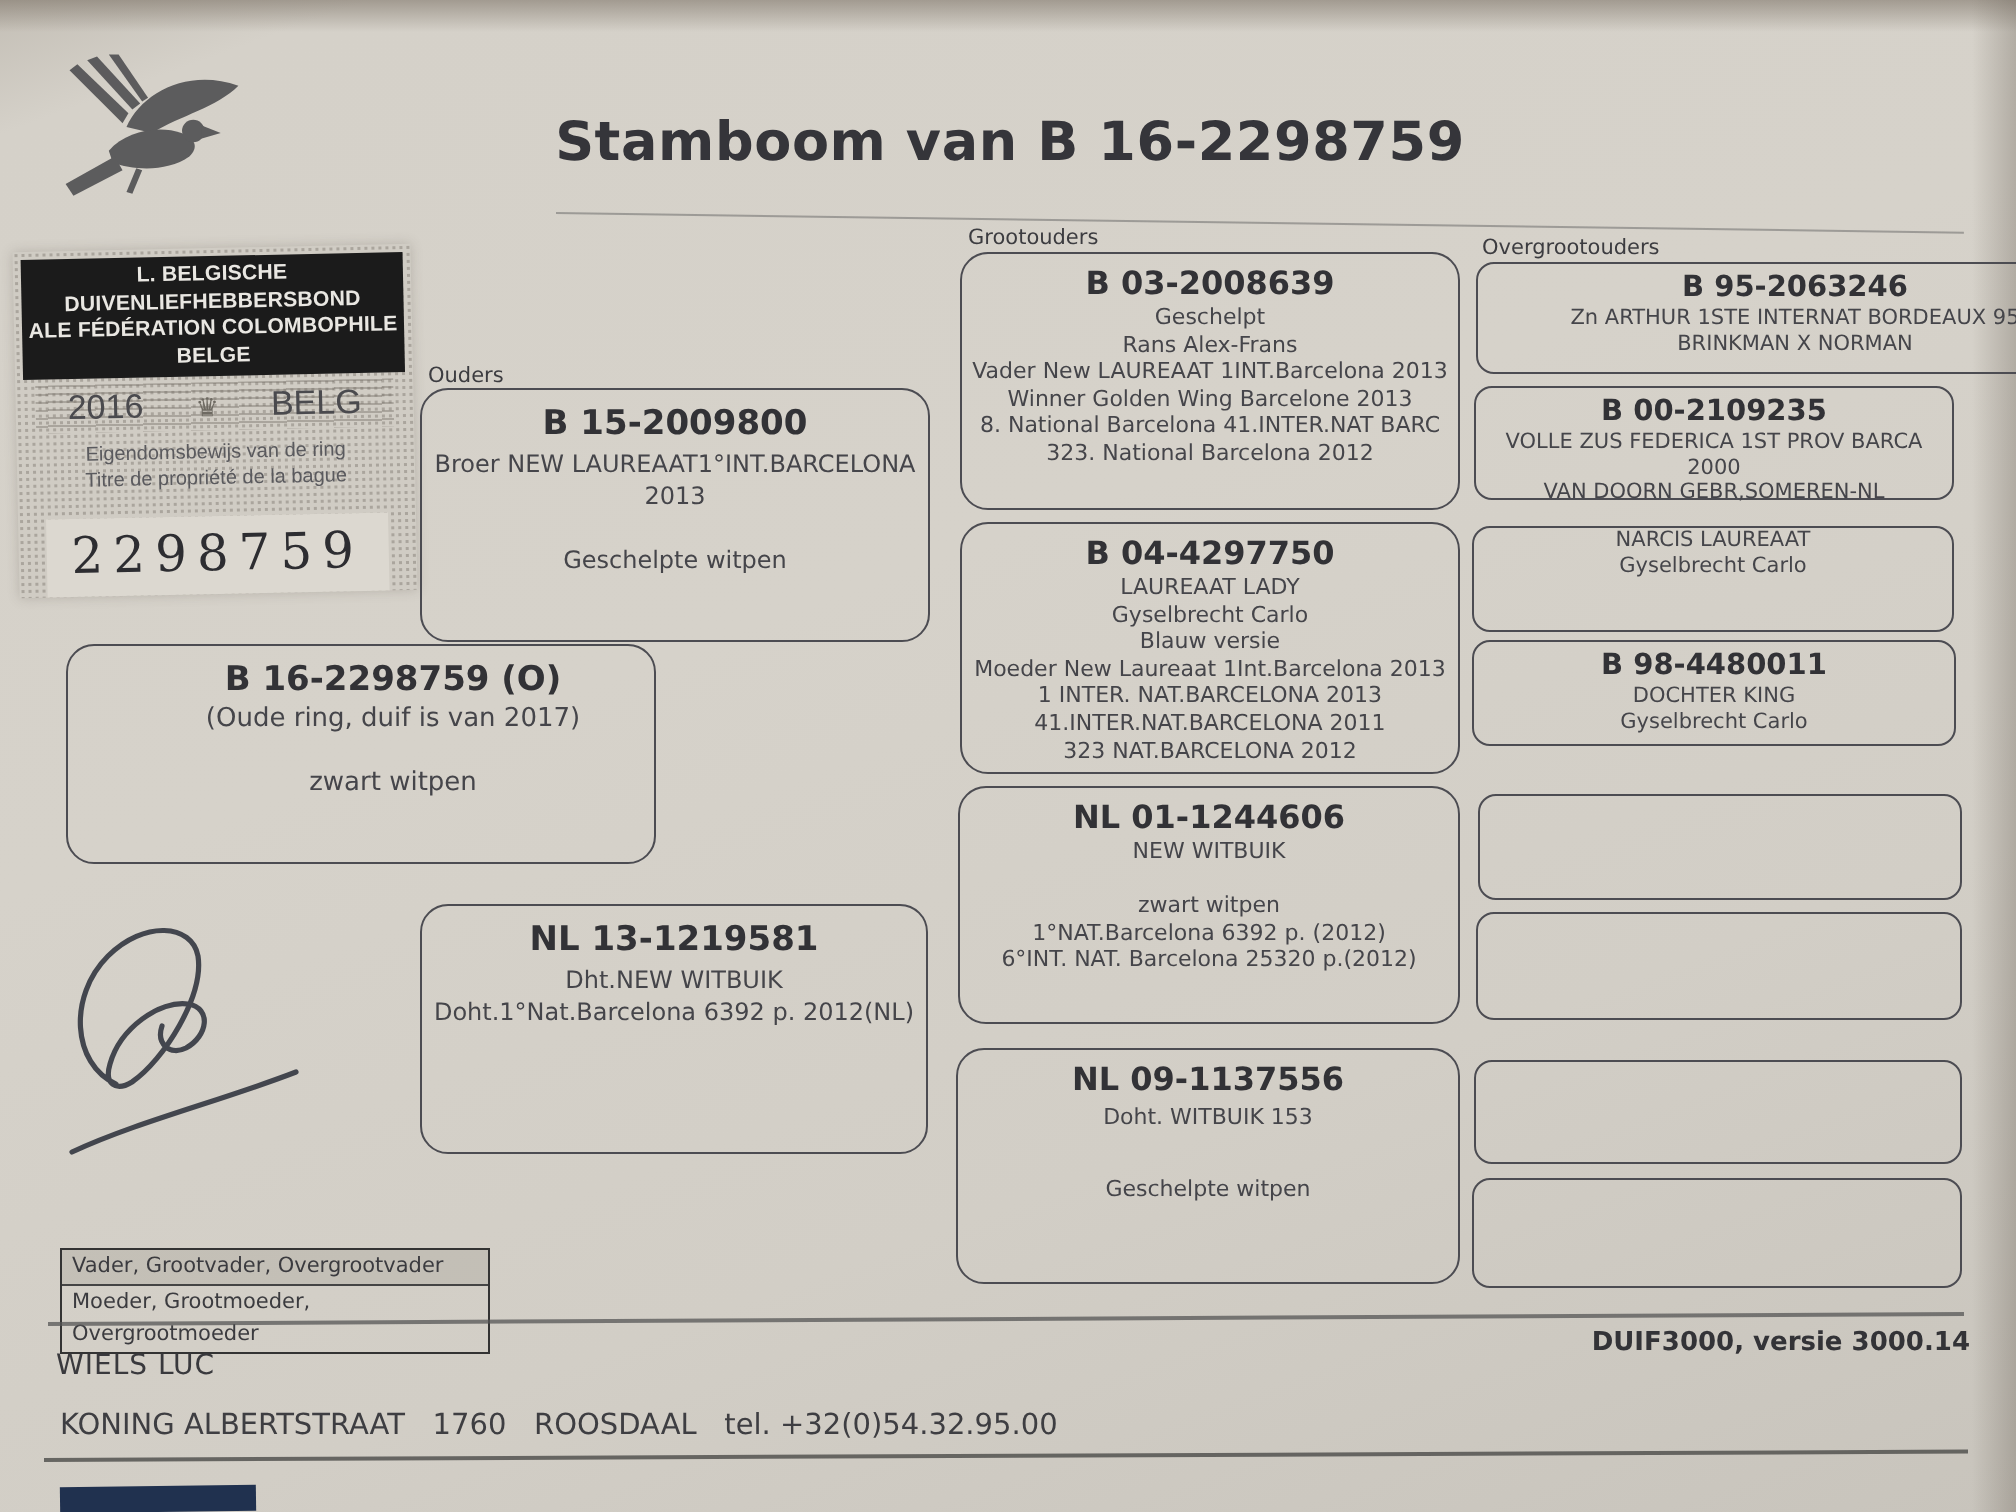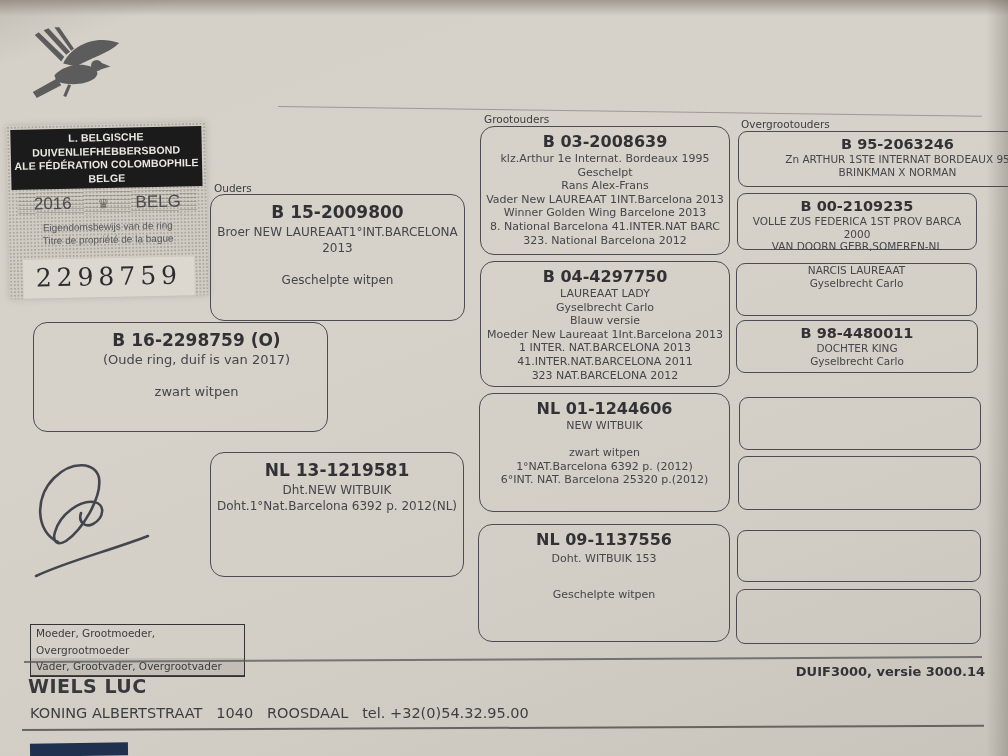--- a/index.html
+++ b/index.html
@@ -60,21 +60,21 @@
   .stamp-number {
     margin:12px 14px 0 14px; background:#dcd8d0; text-align:center;
     font-family:"DejaVu Serif", serif; font-size:25px; letter-spacing:5px; color:#2d2d31; padding:4px 0 6px 0;
   }
 
   .legend { position:absolute; left:30px; top:624px; width:213px; border:1.8px solid #333; }
   .legend .row { font-size:10.5px; line-height:16.5px; padding-left:5px; color:#3b3b3f; }
   .legend .row1 { background:rgba(156,150,140,.28); border-bottom:1.2px solid #444; }
 
   .software { font-size:13px; font-weight:bold; color:#333337; text-align:right; }
-  .breeder-name { font-size:19px; font-weight:bold; color:#39393d; letter-spacing:.5px; }
+  .breeder-name { font-size:14px; font-weight:normal; color:#39393d; letter-spacing:.5px; }
   .breeder-addr { font-size:14.5px; color:#3e3e42; white-space:pre; }
 
   .navy-bar { position:absolute; left:30px; top:743px; width:98px; height:13px; background:#20314f; transform:rotate(-.8deg); }
 </style>
 </head>
 <body>
 
 <div class="page">
   <div class="shade-top"></div>
   <div class="shade-right"></div>
@@ -88,20 +88,21 @@
         <path d="M42,40 C50,22 74,10 99,19 C88,30 70,34 55,43 Z"></path>
         <path d="M33,52 C42,42 58,39 70,43 C77,46 79,50 74,55 C63,63 45,62 35,58 Z"></path>
         <circle cx="76" cy="42" r="5.7"></circle>
         <path d="M80,39 L90,43 L80,46 Z"></path>
         <path d="M36,55 L11,69 L15,75 L40,62 Z"></path>
         <path d="M47,61 L42,73 L45,74 L50,62 Z"></path>
       </g>
     </svg>
   </div>
 
+  <div class="abs title" style="left:270px; top:56px; width:470px;">Stamboom van B 16-2298759</div>
   <div class="rule faint" style="left:278px; top:106px; width:704px; transform:rotate(.8deg);"></div>
 
   <div class="stamp">
     <div class="stamp-header">
       <div>L. BELGISCHE DUIVENLIEFHEBBERSBOND</div>
       <div>ALE FÉDÉRATION COLOMBOPHILE BELGE</div>
     </div>
     <div class="stamp-year">
       <span>2016</span>
       <span class="crown">♛</span>
@@ -133,21 +134,20 @@
   </div>
 
   <div class="box" style="left:210px; top:452px; width:252px; height:123px;">
     <div class="ring">NL 13-1219581</div>
     <div class="bl">Dht.NEW WITBUIK</div>
     <div class="bl">Doht.1°Nat.Barcelona 6392 p. 2012(NL)</div>
   </div>
 
   <div class="box gp" style="left:480px; top:126px; width:248px; height:127px;">
     <div class="ring">B 03-2008639</div>
-    <div class="bl">klz.Arthur 1e Internat. Bordeaux 1995</div>
     <div class="bl">Geschelpt</div>
     <div class="bl">Rans Alex-Frans</div>
     <div class="bl">Vader New LAUREAAT 1INT.Barcelona 2013</div>
     <div class="bl">Winner Golden Wing Barcelone 2013</div>
     <div class="bl">8. National Barcelona 41.INTER.NAT BARC</div>
     <div class="bl">323. National Barcelona 2012</div>
   </div>
 
   <div class="box gp" style="left:480px; top:261px; width:248px; height:124px;">
     <div class="ring">B 04-4297750</div>
@@ -204,23 +204,23 @@
   <div class="abs" style="left:20px; top:446px; width:152px; height:142px;">
     <svg width="152" height="142" viewBox="0 0 152 142">
       <g fill="none" stroke="#43464e" stroke-width="2.6" stroke-linecap="round">
         <path d="M38,96 C16,86 14,52 34,32 C52,14 76,16 79,32 C82,52 62,84 46,95 C38,100 32,96 35,86 C40,68 60,54 74,56 C86,58 84,72 73,78 C65,82 58,76 61,67"></path>
         <path d="M16,130 C48,115 92,104 128,90"></path>
       </g>
     </svg>
   </div>
 
   <div class="legend">
+    <div class="row row1">Vader, Grootvader, Overgrootvader</div>
     <div class="row">Moeder, Grootmoeder, Overgrootmoeder</div>
-    <div class="row row1">Vader, Grootvader, Overgrootvader</div>
   </div>
 
   <div class="rule" style="left:24px; top:661px; width:958px; transform:rotate(-.3deg);"></div>
   <div class="abs software" style="left:795px; top:664px; width:190px;">DUIF3000, versie 3000.14</div>
   <div class="abs breeder-name" style="left:28px; top:675px;">WIELS LUC</div>
-  <div class="abs breeder-addr" style="left:30px; top:705px;">KONING ALBERTSTRAAT   1040   ROOSDAAL   tel. +32(0)54.32.95.00</div>
+  <div class="abs breeder-addr" style="left:30px; top:705px;">KONING ALBERTSTRAAT   1760   ROOSDAAL   tel. +32(0)54.32.95.00</div>
   <div class="rule" style="left:22px; top:729px; width:962px; transform:rotate(-.25deg); background:rgba(75,75,72,.8);"></div>
   <div class="navy-bar"></div>
 </div>
 
 </body></html>

